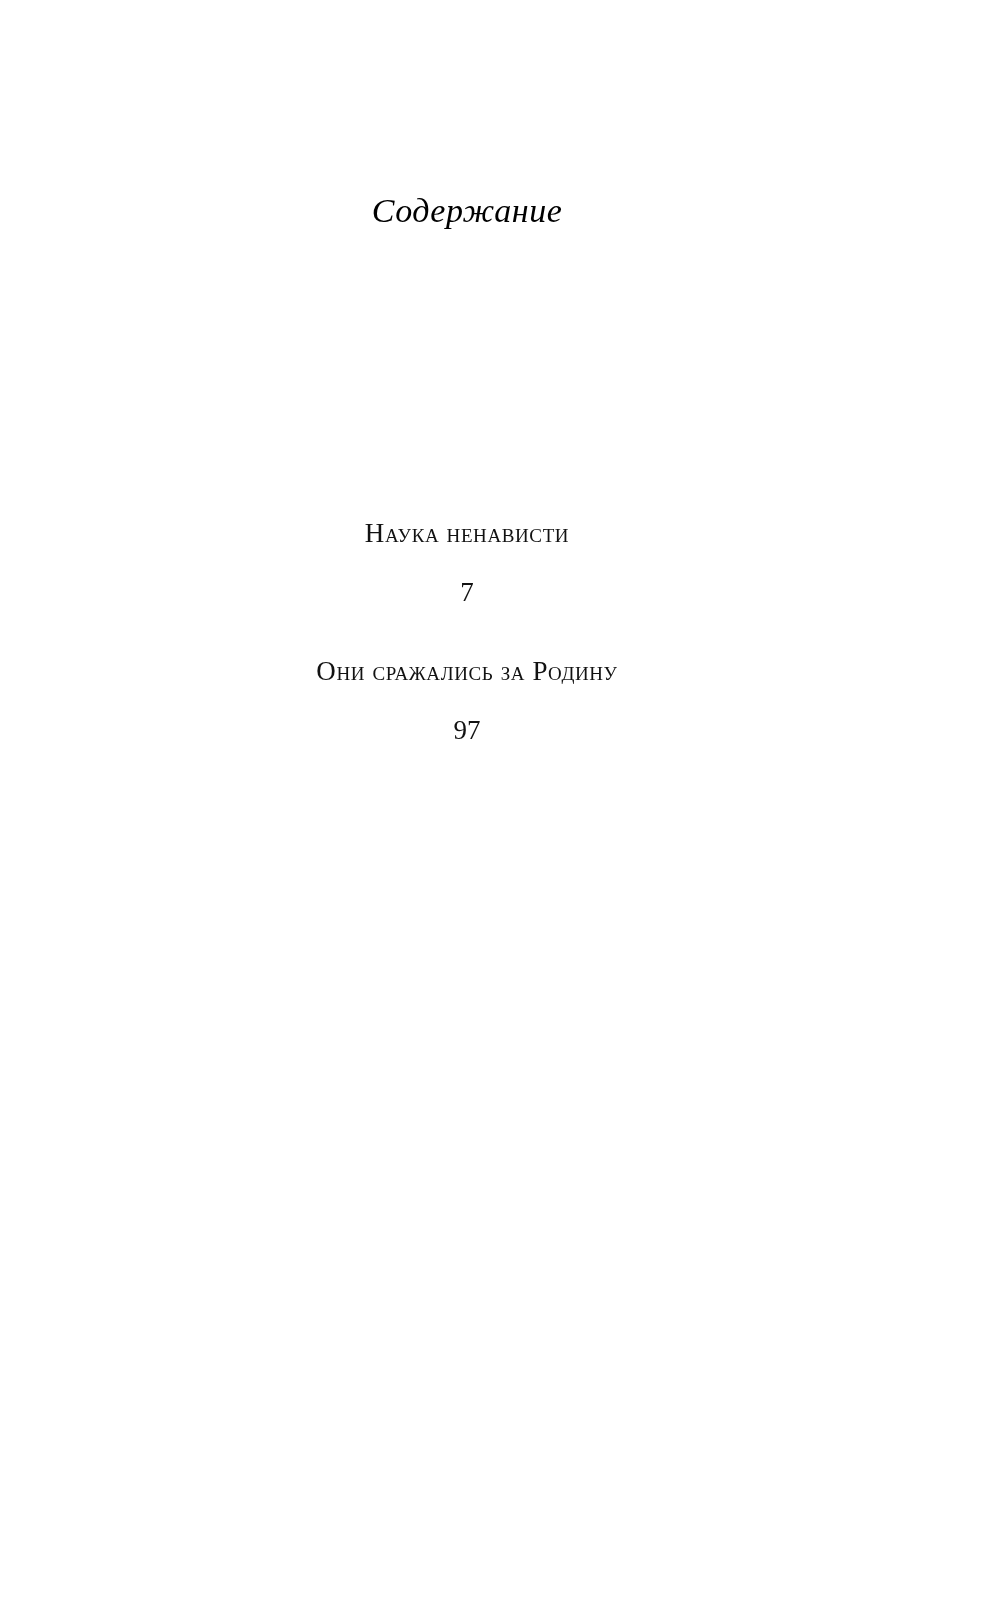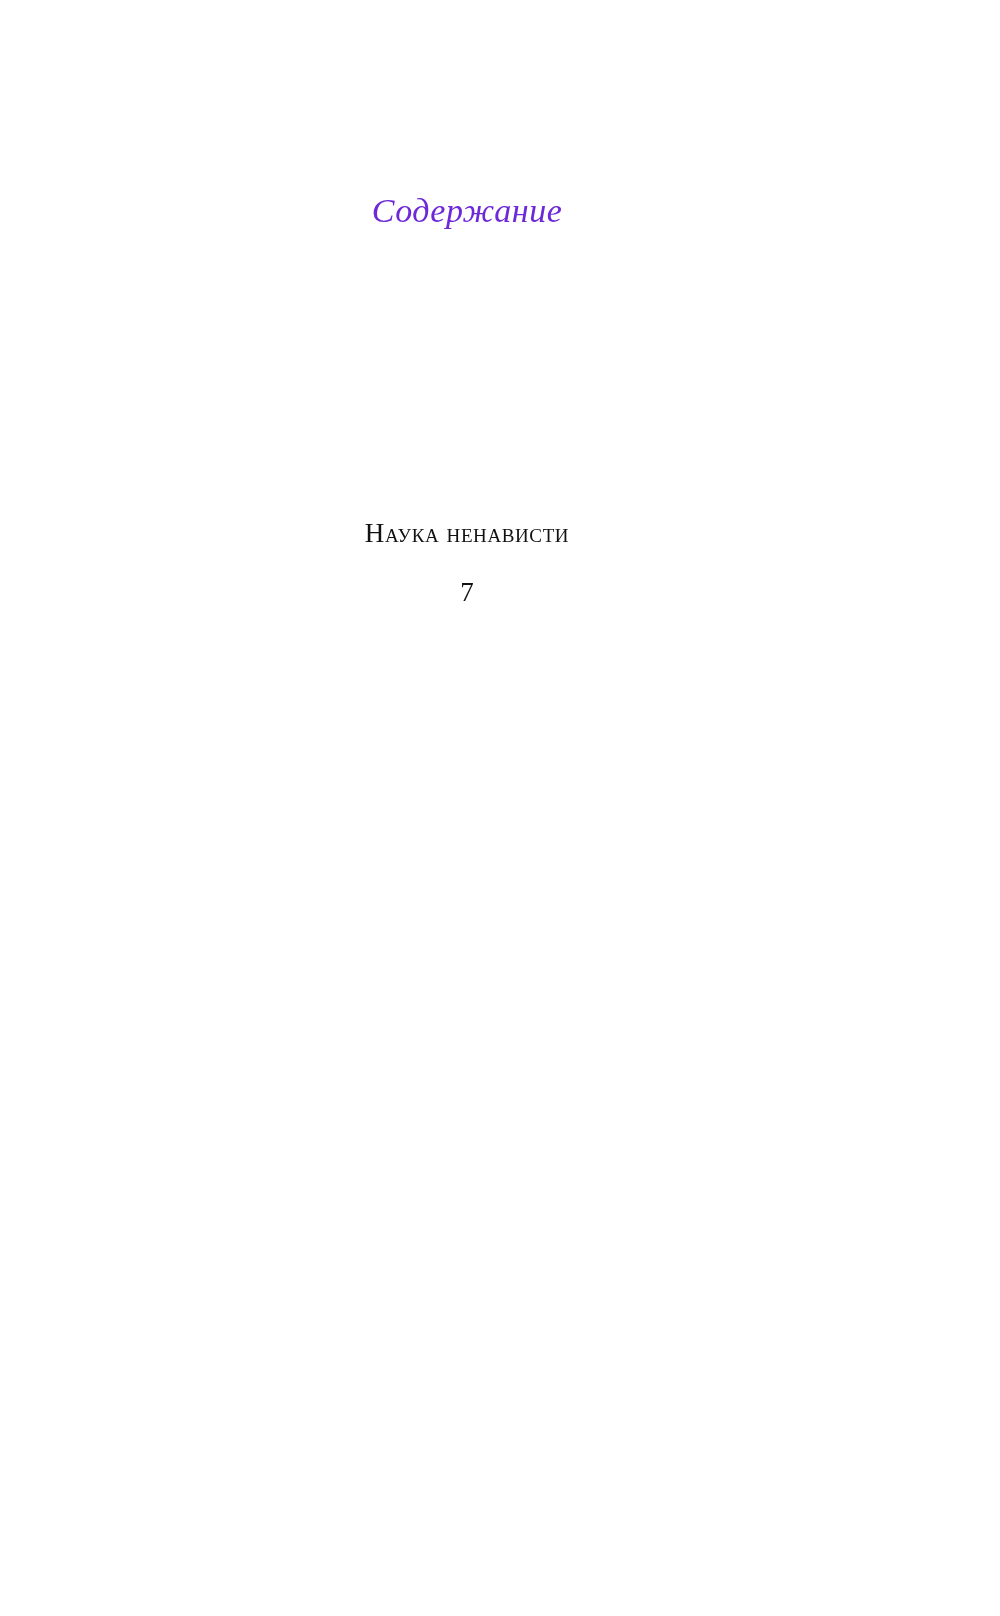--- a/index.html
+++ b/index.html
@@ -24,21 +24,21 @@
   }
   .toc-heading {
     position: absolute;
     top: 192px;
     left: 0;
     width: 1000px;
     text-align: center;
     font-style: italic;
     font-size: 34px;
     letter-spacing: 0.5px;
-    color: #6d28d9;
+    color: #000000;
   }
   
   .toc-heading-inner {
     display: inline-block;
     transform: translateX(-33px);
   }
   .toc-list {
     position: absolute;
     top: 520px;
     left: 0;
@@ -85,16 +85,21 @@
       <span class="toc-title">Наука ненависти</span>
       <div class="gap-after-title"></div>
       <span class="toc-page">7</span>
     </div>
 
     <div class="gap-after-page"></div>
 
 
     <div class="gap-after-page"></div>
 
+    <div class="toc-entry">
+      <span class="toc-title">Они сражались за Родину</span>
+      <div class="gap-after-title"></div>
+      <span class="toc-page">97</span>
+    </div>
 
   </div>
 
 </div>
 
 </body></html>

